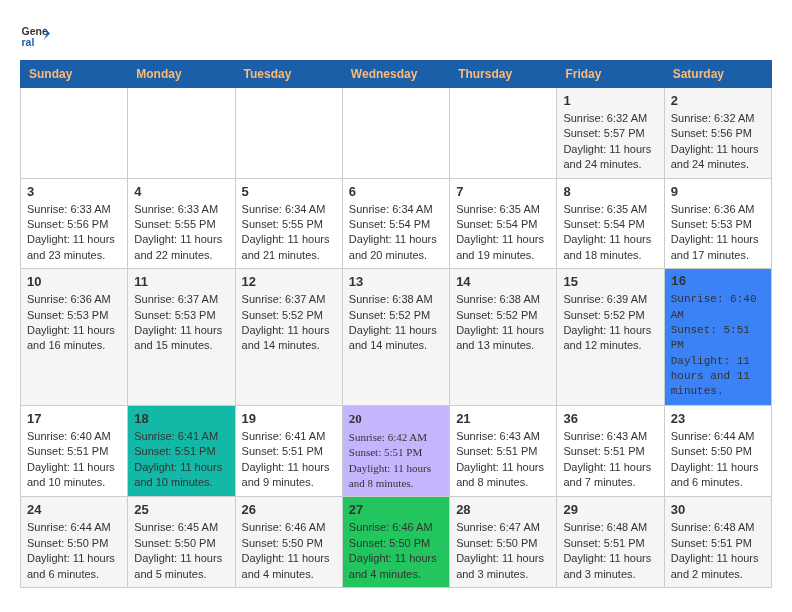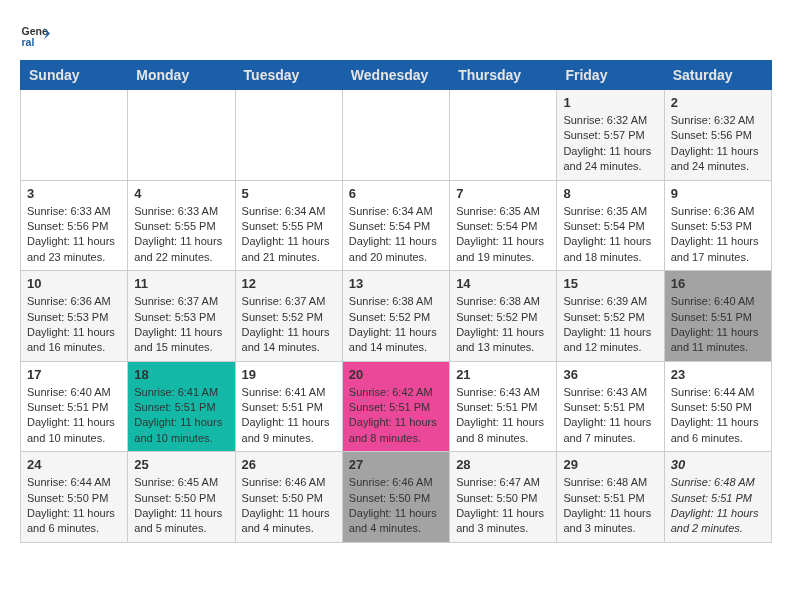--- a/index.html
+++ b/index.html
@@ -37,24 +37,24 @@
       font-size: 16px;
       color: #555;
     }
     table {
       width: 100%;
       border-collapse: collapse;
       table-layout: fixed;
     }
     thead tr th {
       background-color: #1a5fa8;
-      color: #e5e5e5;
+      color: #fdba74;
       text-align: left;
       padding: 6px 8px;
-      font-size: 14px;
+      font-size: 12px;
       border: 1px solid #1a5fa8;
     }
     tbody tr td {
       border: 1px solid #ccc;
       vertical-align: top;
       padding: 5px 6px;
       height: 90px;
       font-size: 11px;
       color: #333;
       background: #fff;
@@ -208,21 +208,21 @@
           <div class="day-info" style="white-space: pre-line;">Sunrise: 6:38 AM
 Sunset: 5:52 PM
 Daylight: 11 hours and 13 minutes.</div>
         </td>
         <td style="background: rgb(245, 245, 245);">
           <span class="day-num">15</span>
           <div class="day-info" style="white-space: pre-line;">Sunrise: 6:39 AM
 Sunset: 5:52 PM
 Daylight: 11 hours and 12 minutes.</div>
         </td>
-        <td style="background: #a3a3a3;">
+        <td style="background: #3b82f6; font-family: Liberation Mono, monospace;">
           <span class="day-num">16</span>
           <div class="day-info" style="white-space: pre-line;">Sunrise: 6:40 AM
 Sunset: 5:51 PM
 Daylight: 11 hours and 11 minutes.</div>
         </td>
       </tr>
       <tr>
         <td style="background: rgb(255, 255, 255);">
           <span class="day-num">17</span>
           <div class="day-info" style="white-space: pre-line;">Sunrise: 6:40 AM
@@ -234,21 +234,21 @@
           <div class="day-info" style="white-space: pre-line;">Sunrise: 6:41 AM
 Sunset: 5:51 PM
 Daylight: 11 hours and 10 minutes.</div>
         </td>
         <td style="background: rgb(255, 255, 255);">
           <span class="day-num">19</span>
           <div class="day-info" style="white-space: pre-line;">Sunrise: 6:41 AM
 Sunset: 5:51 PM
 Daylight: 11 hours and 9 minutes.</div>
         </td>
-        <td style="background: #ec4899;">
+        <td style="background: #c4b5fd; font-family: Liberation Serif, serif;">
           <span class="day-num">20</span>
           <div class="day-info" style="white-space: pre-line;">Sunrise: 6:42 AM
 Sunset: 5:51 PM
 Daylight: 11 hours and 8 minutes.</div>
         </td>
         <td style="background: rgb(255, 255, 255);">
           <span class="day-num">21</span>
           <div class="day-info" style="white-space: pre-line;">Sunrise: 6:43 AM
 Sunset: 5:51 PM
 Daylight: 11 hours and 8 minutes.</div>
@@ -278,39 +278,39 @@
           <div class="day-info" style="white-space: pre-line;">Sunrise: 6:45 AM
 Sunset: 5:50 PM
 Daylight: 11 hours and 5 minutes.</div>
         </td>
         <td style="background: rgb(245, 245, 245);">
           <span class="day-num">26</span>
           <div class="day-info" style="white-space: pre-line;">Sunrise: 6:46 AM
 Sunset: 5:50 PM
 Daylight: 11 hours and 4 minutes.</div>
         </td>
-        <td style="background: #a3a3a3;">
+        <td style="background: #22c55e;">
           <span class="day-num">27</span>
           <div class="day-info" style="white-space: pre-line;">Sunrise: 6:46 AM
 Sunset: 5:50 PM
 Daylight: 11 hours and 4 minutes.</div>
         </td>
         <td style="background: rgb(245, 245, 245);">
           <span class="day-num">28</span>
           <div class="day-info" style="white-space: pre-line;">Sunrise: 6:47 AM
 Sunset: 5:50 PM
 Daylight: 11 hours and 3 minutes.</div>
         </td>
         <td style="background: rgb(245, 245, 245);">
           <span class="day-num">29</span>
           <div class="day-info" style="white-space: pre-line;">Sunrise: 6:48 AM
 Sunset: 5:51 PM
 Daylight: 11 hours and 3 minutes.</div>
         </td>
-        <td style="background: rgb(245, 245, 245); font-style: italic;">
+        <td style="background: rgb(245, 245, 245);">
           <span class="day-num">30</span>
           <div class="day-info" style="white-space: pre-line;">Sunrise: 6:48 AM
 Sunset: 5:51 PM
 Daylight: 11 hours and 2 minutes.</div>
         </td>
       </tr>
     </tbody>
 </table>
 
 </body></html>

